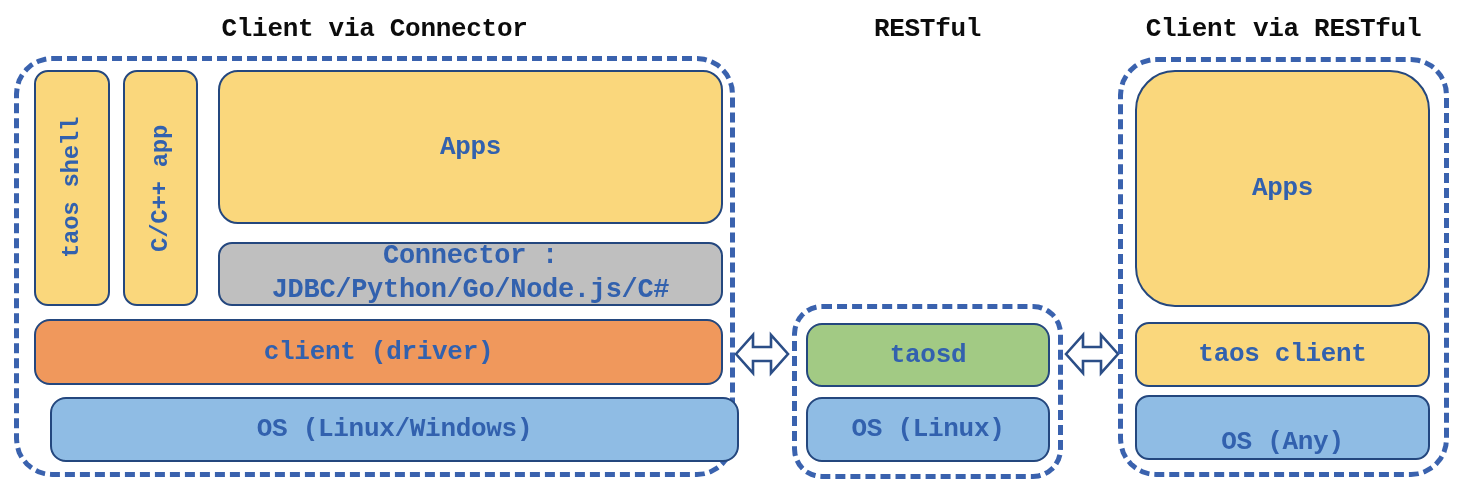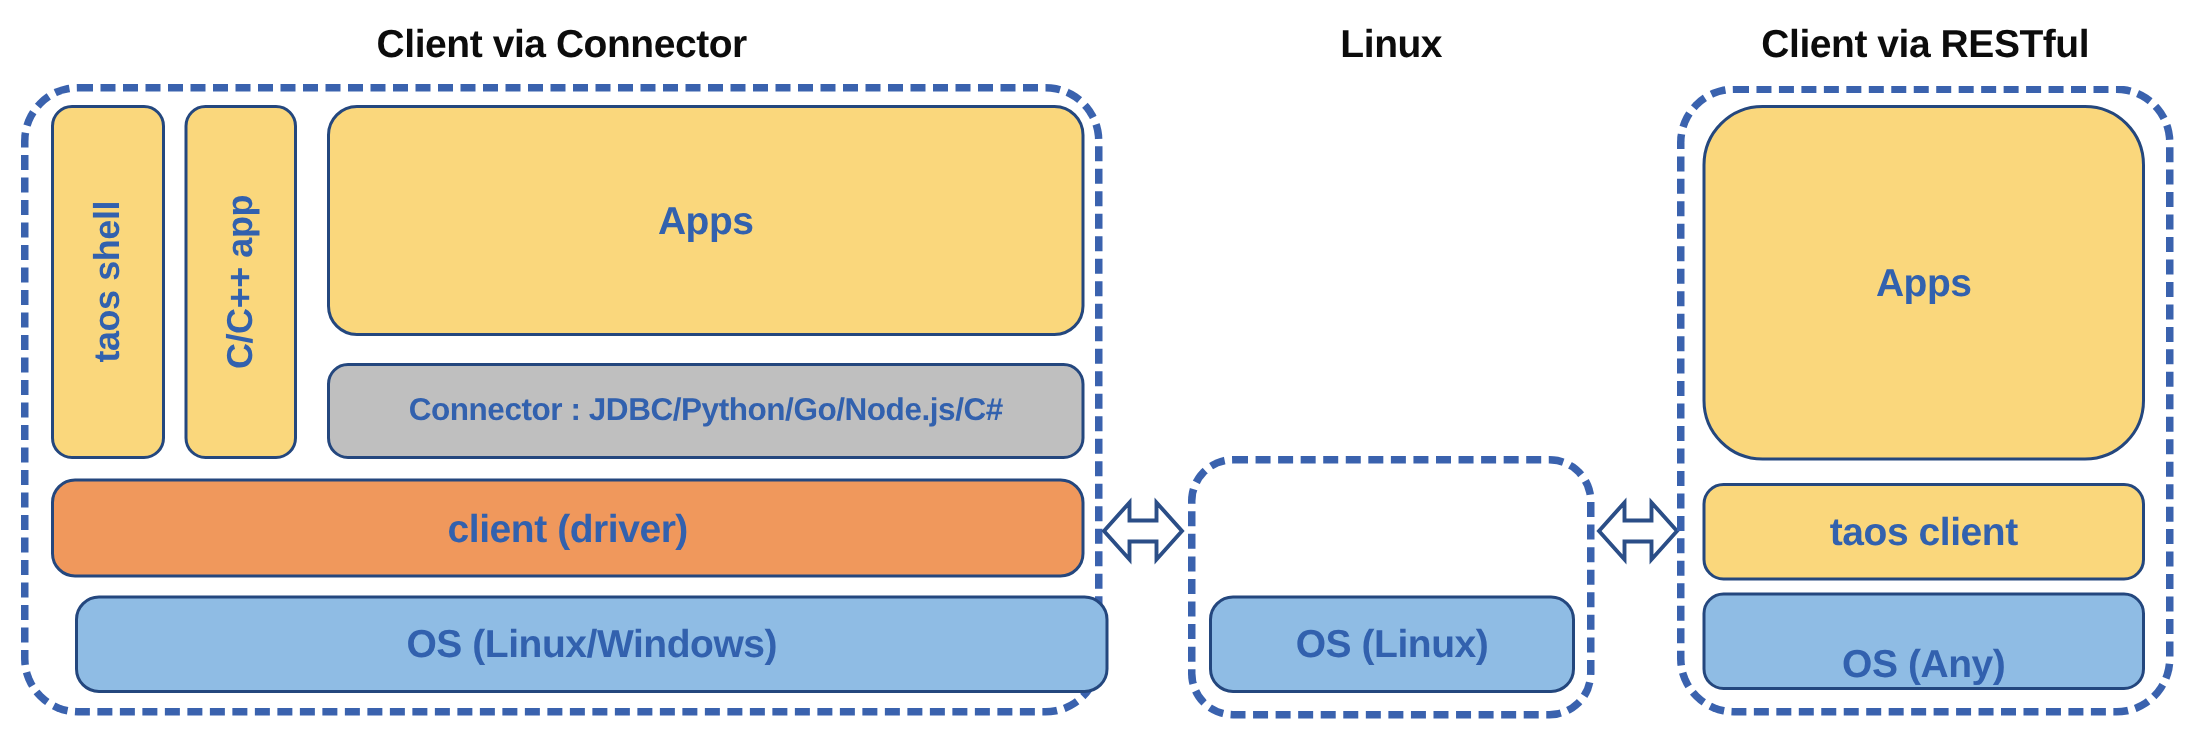--- a/index.html
+++ b/index.html
@@ -1,20 +1,20 @@
 <!DOCTYPE html>
 <html><head>
 <meta charset="utf-8">
 <style>
   html,body{margin:0;padding:0;background:#ffffff;}
   .stage{
     position:relative;
     width:1467px;height:498px;
     background:#ffffff;
-    font-family:Liberation Sans, sans-serif;
+    font-family:Liberation Mono, monospace;
     overflow:hidden;
   }
   .sec-title{
     position:absolute;
     text-align:center;
     font-weight:bold;
     font-size:26px;
     color:#0c0c0c;
     letter-spacing:-0.3px;
   }
@@ -46,30 +46,30 @@
   .blue{background:#8fbce4;}
   .green{background:#a2ca84;}
   .vtext{
     writing-mode:vertical-rl;
     transform:rotate(180deg);
     font-size:24px;
     white-space:nowrap;
   }
   .r20{border-radius:20px;}
   .r40{border-radius:40px;}
-  .conn-text{font-size:21px;}
+  .conn-text{font-size:27px;}
   .arrow{position:absolute;}
 </style>
 </head>
 <body>
 
 <div class="stage">
 
   <div class="sec-title" style="left:14px;top:14px;width:721px;">Client via Connector</div>
-  <div class="sec-title" style="left:792px;top:14px;width:271px;">Linux</div>
+  <div class="sec-title" style="left:792px;top:14px;width:271px;">RESTful</div>
   <div class="sec-title" style="left:1118px;top:14px;width:331px;">Client via RESTful</div>
 
   <div class="dashed" style="left:14px;top:56px;width:721px;height:421px;"></div>
 
   <div class="box yellow" style="left:34px;top:70px;width:76px;height:236px;">
     <span class="vtext">taos shell</span>
   </div>
 
   <div class="box yellow" style="left:123px;top:70px;width:75px;height:236px;">
     <span class="vtext">C/C++ app</span>
@@ -90,20 +90,23 @@
   <div class="box blue" style="left:50px;top:397px;width:689px;height:65px;border-radius:16px;">
     <span>OS (Linux/Windows)</span>
   </div>
 
   <svg class="arrow" style="left:734px;top:331px;" width="56" height="46" viewBox="0 0 56 46">
     <polygon points="2,23 19,4 19,16 37,16 37,4 54,23 37,42 37,30 19,30 19,42" fill="#ffffff" stroke="#2b4e87" stroke-width="2.6" stroke-linejoin="miter"></polygon>
   </svg>
 
   <div class="dashed" style="left:792px;top:304px;width:271px;height:175px;border-radius:30px;"></div>
 
+  <div class="box green" style="left:806px;top:323px;width:244px;height:64px;border-radius:16px;">
+    <span>taosd</span>
+  </div>
 
   <div class="box blue" style="left:806px;top:397px;width:244px;height:65px;border-radius:16px;text-align:right;">
     <span>OS (Linux)</span>
   </div>
 
   <svg class="arrow" style="left:1064px;top:331px;" width="56" height="46" viewBox="0 0 56 46">
     <polygon points="2,23 19,4 19,16 37,16 37,4 54,23 37,42 37,30 19,30 19,42" fill="#ffffff" stroke="#2b4e87" stroke-width="2.6" stroke-linejoin="miter"></polygon>
   </svg>
 
   <div class="dashed" style="left:1118px;top:57px;width:331px;height:420px;"></div>

